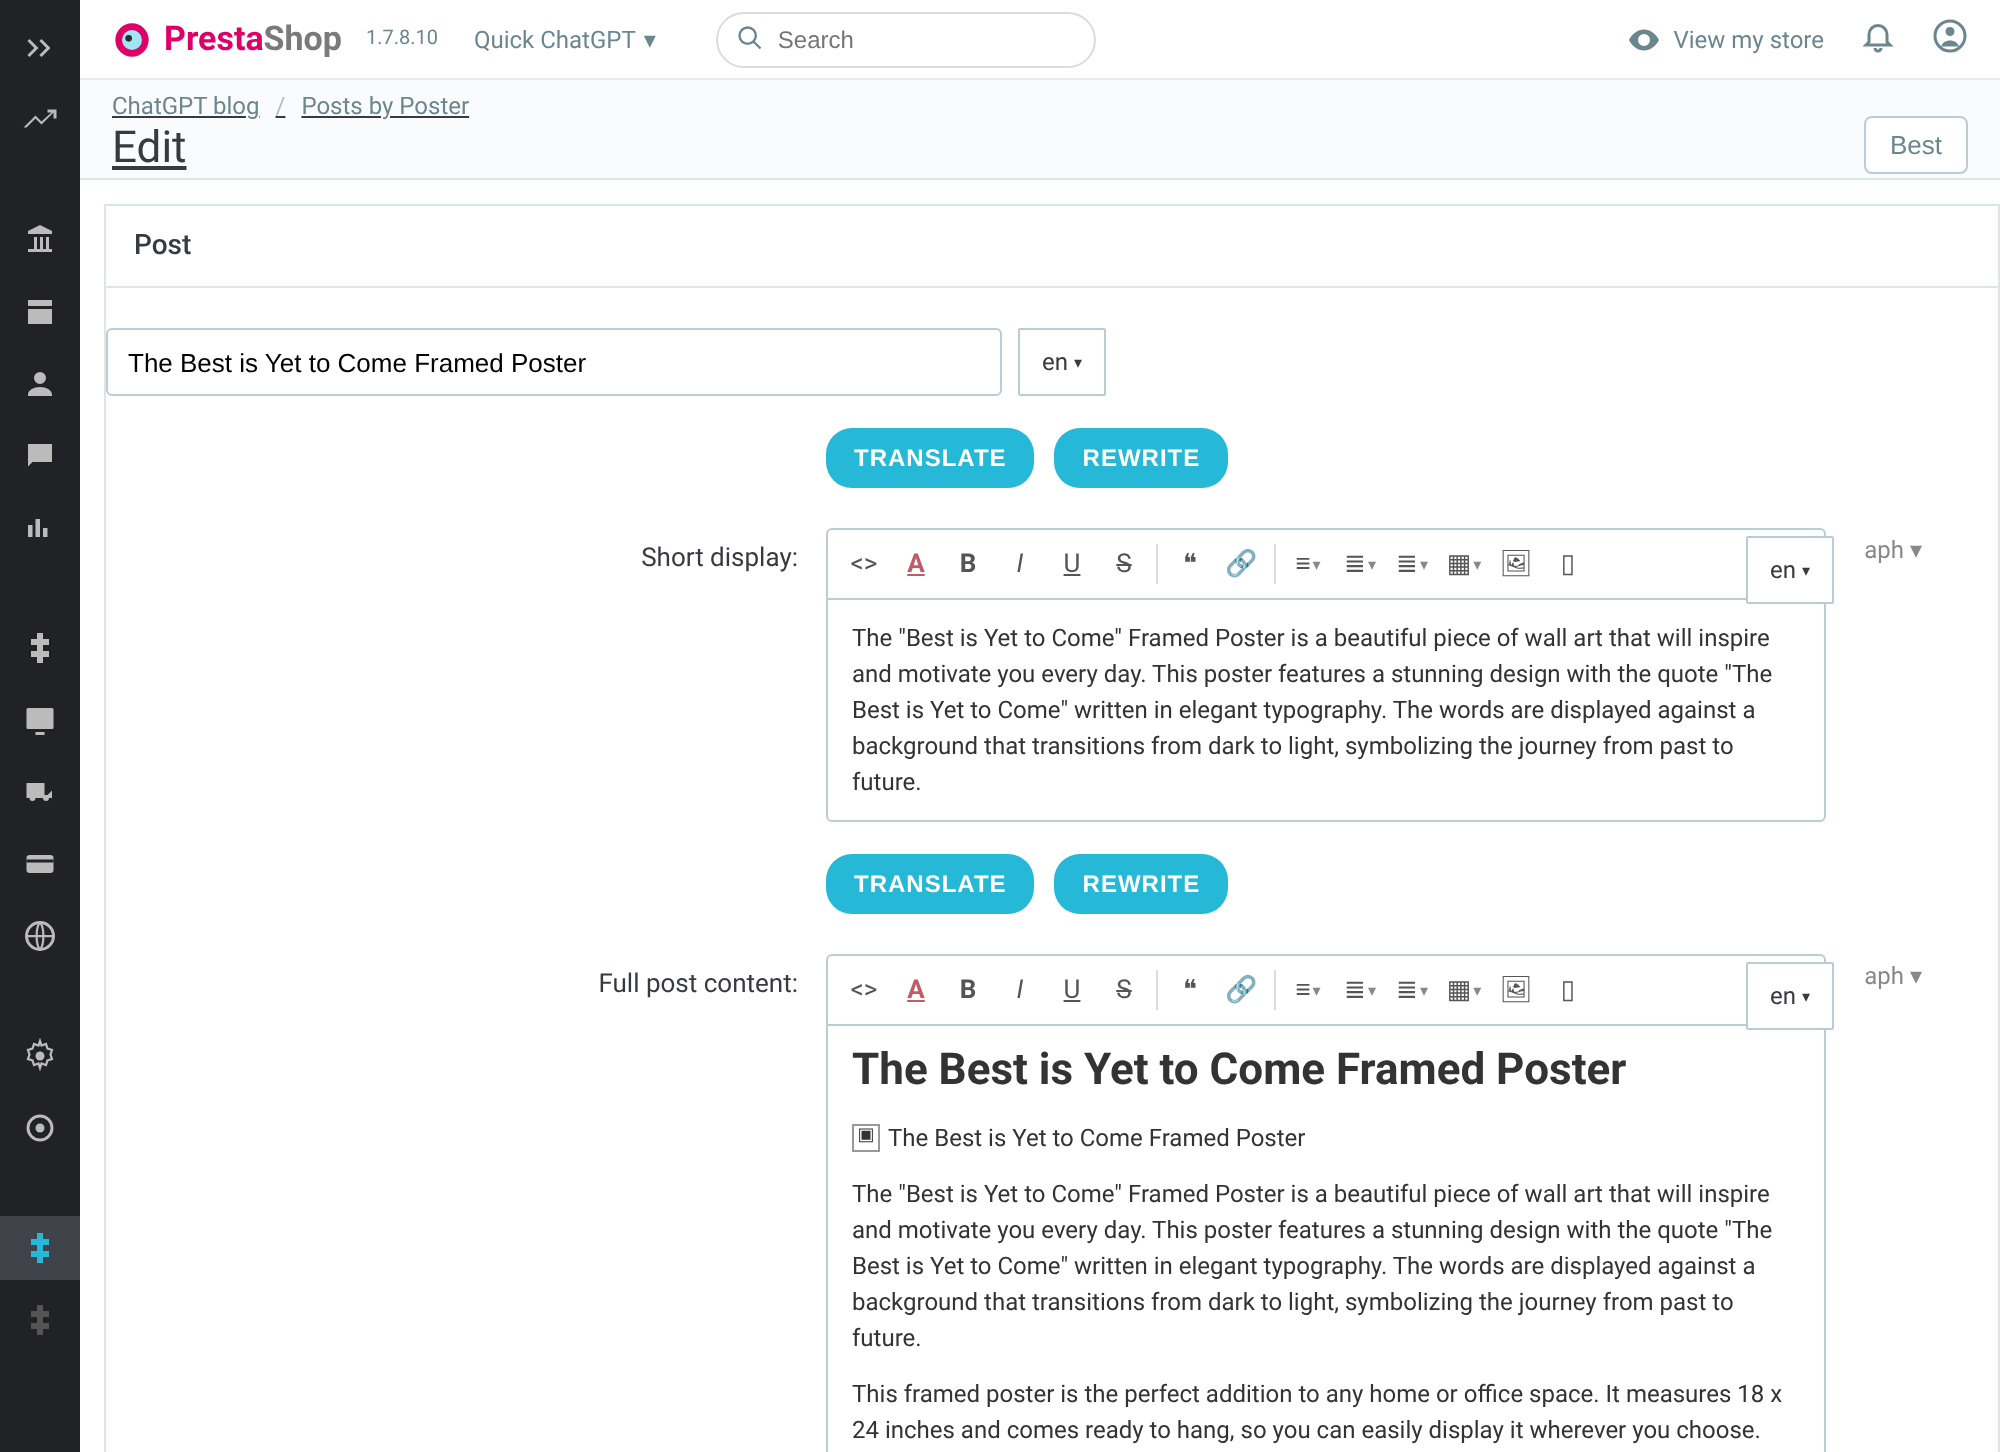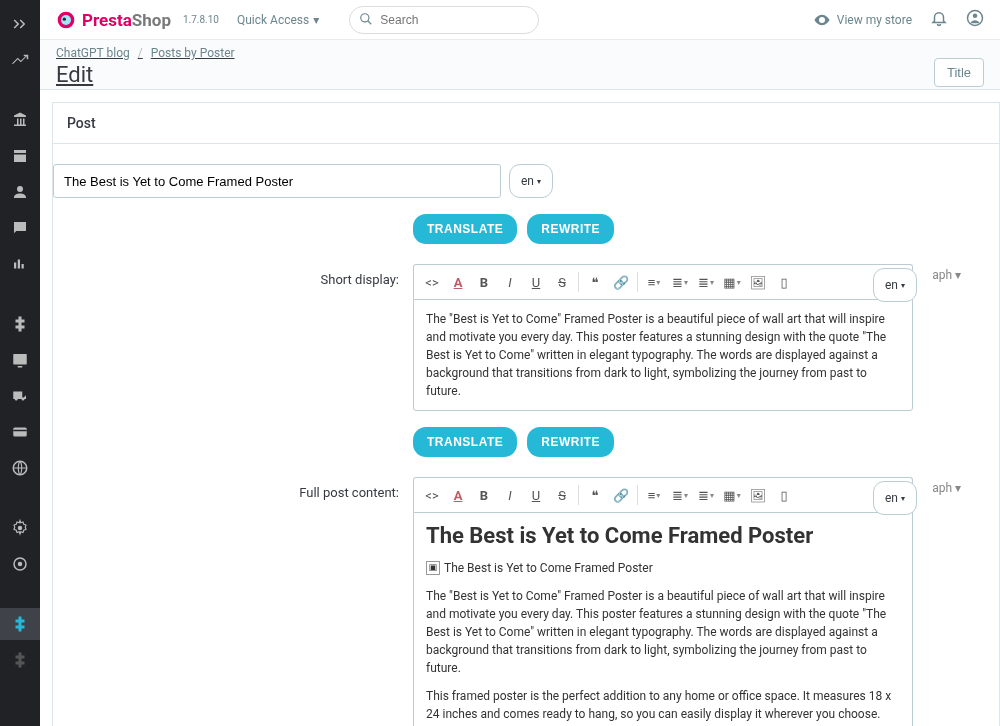--- a/index.html
+++ b/index.html
@@ -30,21 +30,21 @@
 .help-btn { position:absolute; right:16px; top:18px; border:1px solid #bbcdd2; background:#fff; color:#6c868e; padding:6px 12px; border-radius:4px; font-size:13px; cursor:pointer;}
 .content { flex:1; overflow-y:auto; padding: 12px 0 0 12px; }
 .panel { border:1px solid #dbe6e9; border-top:1px solid #dbe6e9; background:#fff; }
 .panel-heading { border-bottom:1px solid #dbe6e9; padding:12px 14px; font-size:14px; font-weight:500; color:#363a41;}
 .panel-body { padding: 20px 0; }
 .frow { display:flex; align-items:flex-start; margin-bottom:16px; padding: 0 20px 0 0;}
 .flabel { width: 360px; text-align:right; padding-right:14px; padding-top:8px; font-size:13px; color:#363a41;}
 .req { color:#c05c67; }
 .finput-col { flex:1; display:flex; gap:8px; max-width:500px;}
 .tinput { flex:1; height:34px; border:1px solid #bbcdd2; border-radius:3px; padding:0 10px; font-size:13px; outline:none;}
-.lang-btn { width:44px; height:34px; border:1px solid #bbcdd2; border-radius:11px; background:#fff; display:flex; align-items:center; justify-content:center; gap:3px; font-size:12px; color:#363a41; cursor:pointer;}
+.lang-btn { width:44px; height:34px; border:1px solid #bbcdd2; border-radius:1px; background:#fff; display:flex; align-items:center; justify-content:center; gap:3px; font-size:12px; color:#363a41; cursor:pointer;}
 .btn-row { margin-left:360px; display:flex; gap:10px; margin-bottom:20px; padding-left:0px;}
 .btn { background:#25b9d7; color:#fff; border:none; padding:8px 14px; font-size:12px; font-weight:600; letter-spacing:0.5px; border-radius:13px; cursor:pointer; text-transform:uppercase;}
 .editor-wrap { flex:1; max-width:500px; position:relative; }
 .toolbar { border:1px solid #bbcdd2; border-bottom:none; border-radius:3px 3px 0 0; background:#fff; display:flex; align-items:center; padding:4px 6px; gap:2px; flex-wrap:nowrap; overflow:hidden;}
 .toolbar .tb { width:24px; height:26px; display:flex; align-items:center; justify-content:center; color:#555; cursor:pointer; border-radius:2px; font-size:13px;}
 .toolbar .tb.redu { color:#c05c67; text-decoration:underline;}
 .toolbar .sep-v { width:1px; height:20px; background:#ddd; margin:0 2px;}
 .toolbar .caret { font-size:8px; margin-left:1px; color:#888;}
 .editor-content { border:1px solid #bbcdd2; border-radius:0 0 3px 3px; padding:10px 12px; font-size:12px; line-height:1.5; color:#333; min-height:80px;}
 .editor-content h2 { font-size:22px; font-weight:700; margin-bottom:8px; line-height:1.2;}
@@ -163,21 +163,21 @@
       <div class="logo">
         <svg width="20" height="20" viewBox="0 0 24 24">
             <circle cx="12" cy="12" r="10" fill="#df0067"></circle>
             <circle cx="12" cy="12" r="6" fill="#a0e5f5"></circle>
             <circle cx="10" cy="11" r="2" fill="#2a2a2a"></circle>
           </svg>
         <span><span class="logo-pink">Presta</span><span class="shop">Shop</span></span>
       </div>
       <span class="version">1.7.8.10</span>
       <div class="quick">
-        <span>Quick Access</span>
+        <span>Quick ChatGPT</span>
         <span>▾</span>
       </div>
       <div class="search-wrap">
         <span class="s-icon"><svg width="14" height="14" viewBox="0 0 24 24" fill="none" stroke="currentColor" stroke-width="2">
               <circle cx="10" cy="10" r="7"></circle>
               <path d="M21 21l-6-6"></path>
             </svg></span>
         <input type="text" placeholder="Search" style="">
       </div>
       <div class="top-right">
@@ -198,21 +198,21 @@
       </div>
     </div>
 
     <div class="header">
       <div class="breadcrumb">
         <span>ChatGPT blog</span>
         <span class="sep">/</span>
         <span>Posts by Poster</span>
       </div>
       <h1 class="page-title">Edit</h1>
-      <button class="help-btn">Title</button>
+      <button class="help-btn">Best</button>
     </div>
 
     <div class="content">
       <div class="panel">
         <div class="panel-heading">Post</div>
         <div class="panel-body">
 
           <div class="frow">
             <div class="finput-col">
               <input class="tinput" type="text" value="The Best is Yet to Come Framed Poster" style="">

